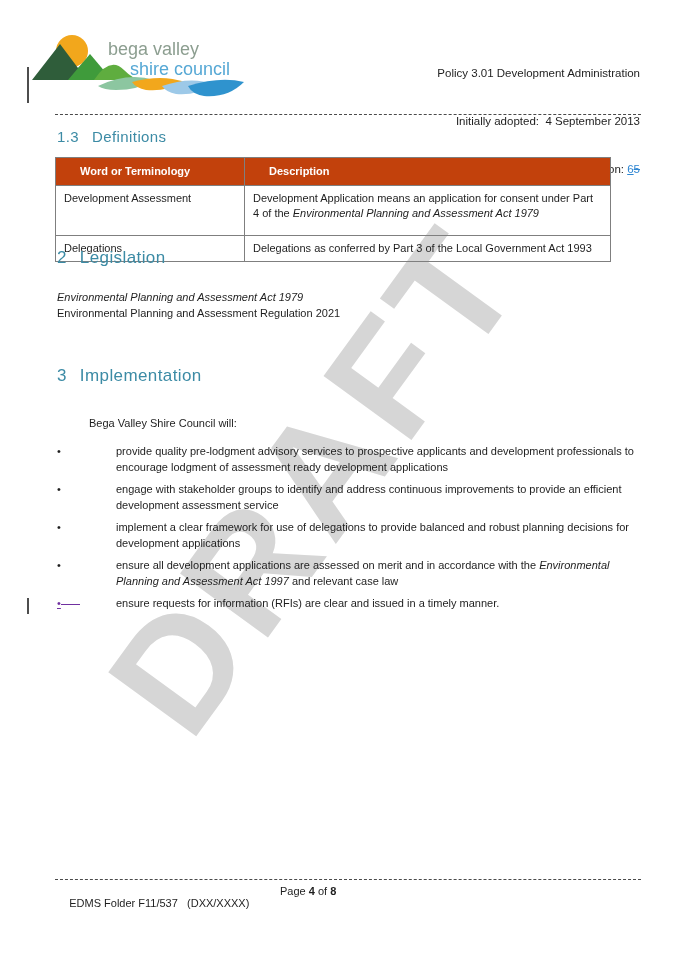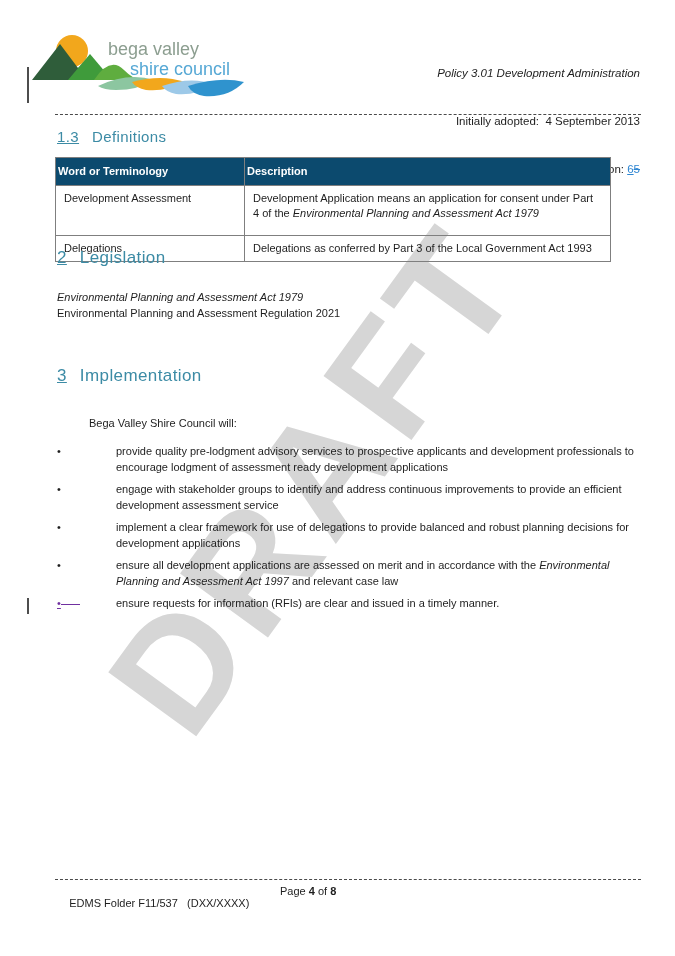--- a/index.html
+++ b/index.html
@@ -17,50 +17,50 @@
     color:#d6d6d6; white-space:nowrap; user-select:none;
   }
   .layer { position:absolute; z-index:1; }
 
   
   .logo-wrap { left:28px; top:24px; width:230px; height:80px; }
   .header-meta {
     right:35px; top:33px; text-align:right;
     font-size:11.5px; line-height:16px; white-space:pre;
   }
-  .policy-title { font-style:italic; }
+  .policy-title { }
   .ins-blue { color:#2f86d2; text-decoration:underline; }
   .del-blue { color:#2f86d2; text-decoration:line-through; }
   .change-bar { position:absolute; z-index:2; width:2px; background:#4d4d4d; }
   .bar-header { left:27px; top:67px; height:36px; }
   .bar-bullet { left:27px; top:598px; height:16px; }
 
   .dashed-rule { border-top:1px dashed #4a4a4a; height:0; }
   .rule-top    { left:55px; top:114px; width:586px; }
   .rule-bottom { left:55px; top:879px; width:586px; }
 
   
   .sec-heading { color:#3c8ba5; font-weight:normal; letter-spacing:0.4px; }
   .h-small { font-size:15px; }
   .h-big   { font-size:17px; }
-  .sec-num { display:inline-block; margin-right:13px;text-decoration:underline; }
+  .sec-num { display:inline-block; margin-right:13px; }
   .def-heading  { left:57px; top:128px; }
   .leg-heading  { left:57px; top:248px; }
   .impl-heading { left:57px; top:347px;margin-top:19px; }
   .pol-heading  { left:57px; top:391px; }
 
   
   .def-table { left:55px; top:157px; width:556px; border-collapse:collapse; }
   .def-table th, .def-table td {
     border:1px solid #7f7f7f; font-size:11px; line-height:15px;
     padding:5px 8px; vertical-align:top; text-align:left;
   }
   .def-table th {
-    background:#0c4a6e; color:#ffffff; font-weight:bold;
-    padding:6px 2px;
+    background:#c2410c; color:#ffffff; font-weight:bold;
+    padding:6px 24px;
   }
   .col-term { width:189px; }
   .row-tall td { padding-bottom:14px; }
 
   
   .body-text { font-size:11px; line-height:15.5px; }
   .leg-lines { left:57px; top:290px; width:585px; }
   .it { font-style:italic; }
   .intro { left:57px; top:416px;padding-left:32px; }
 

